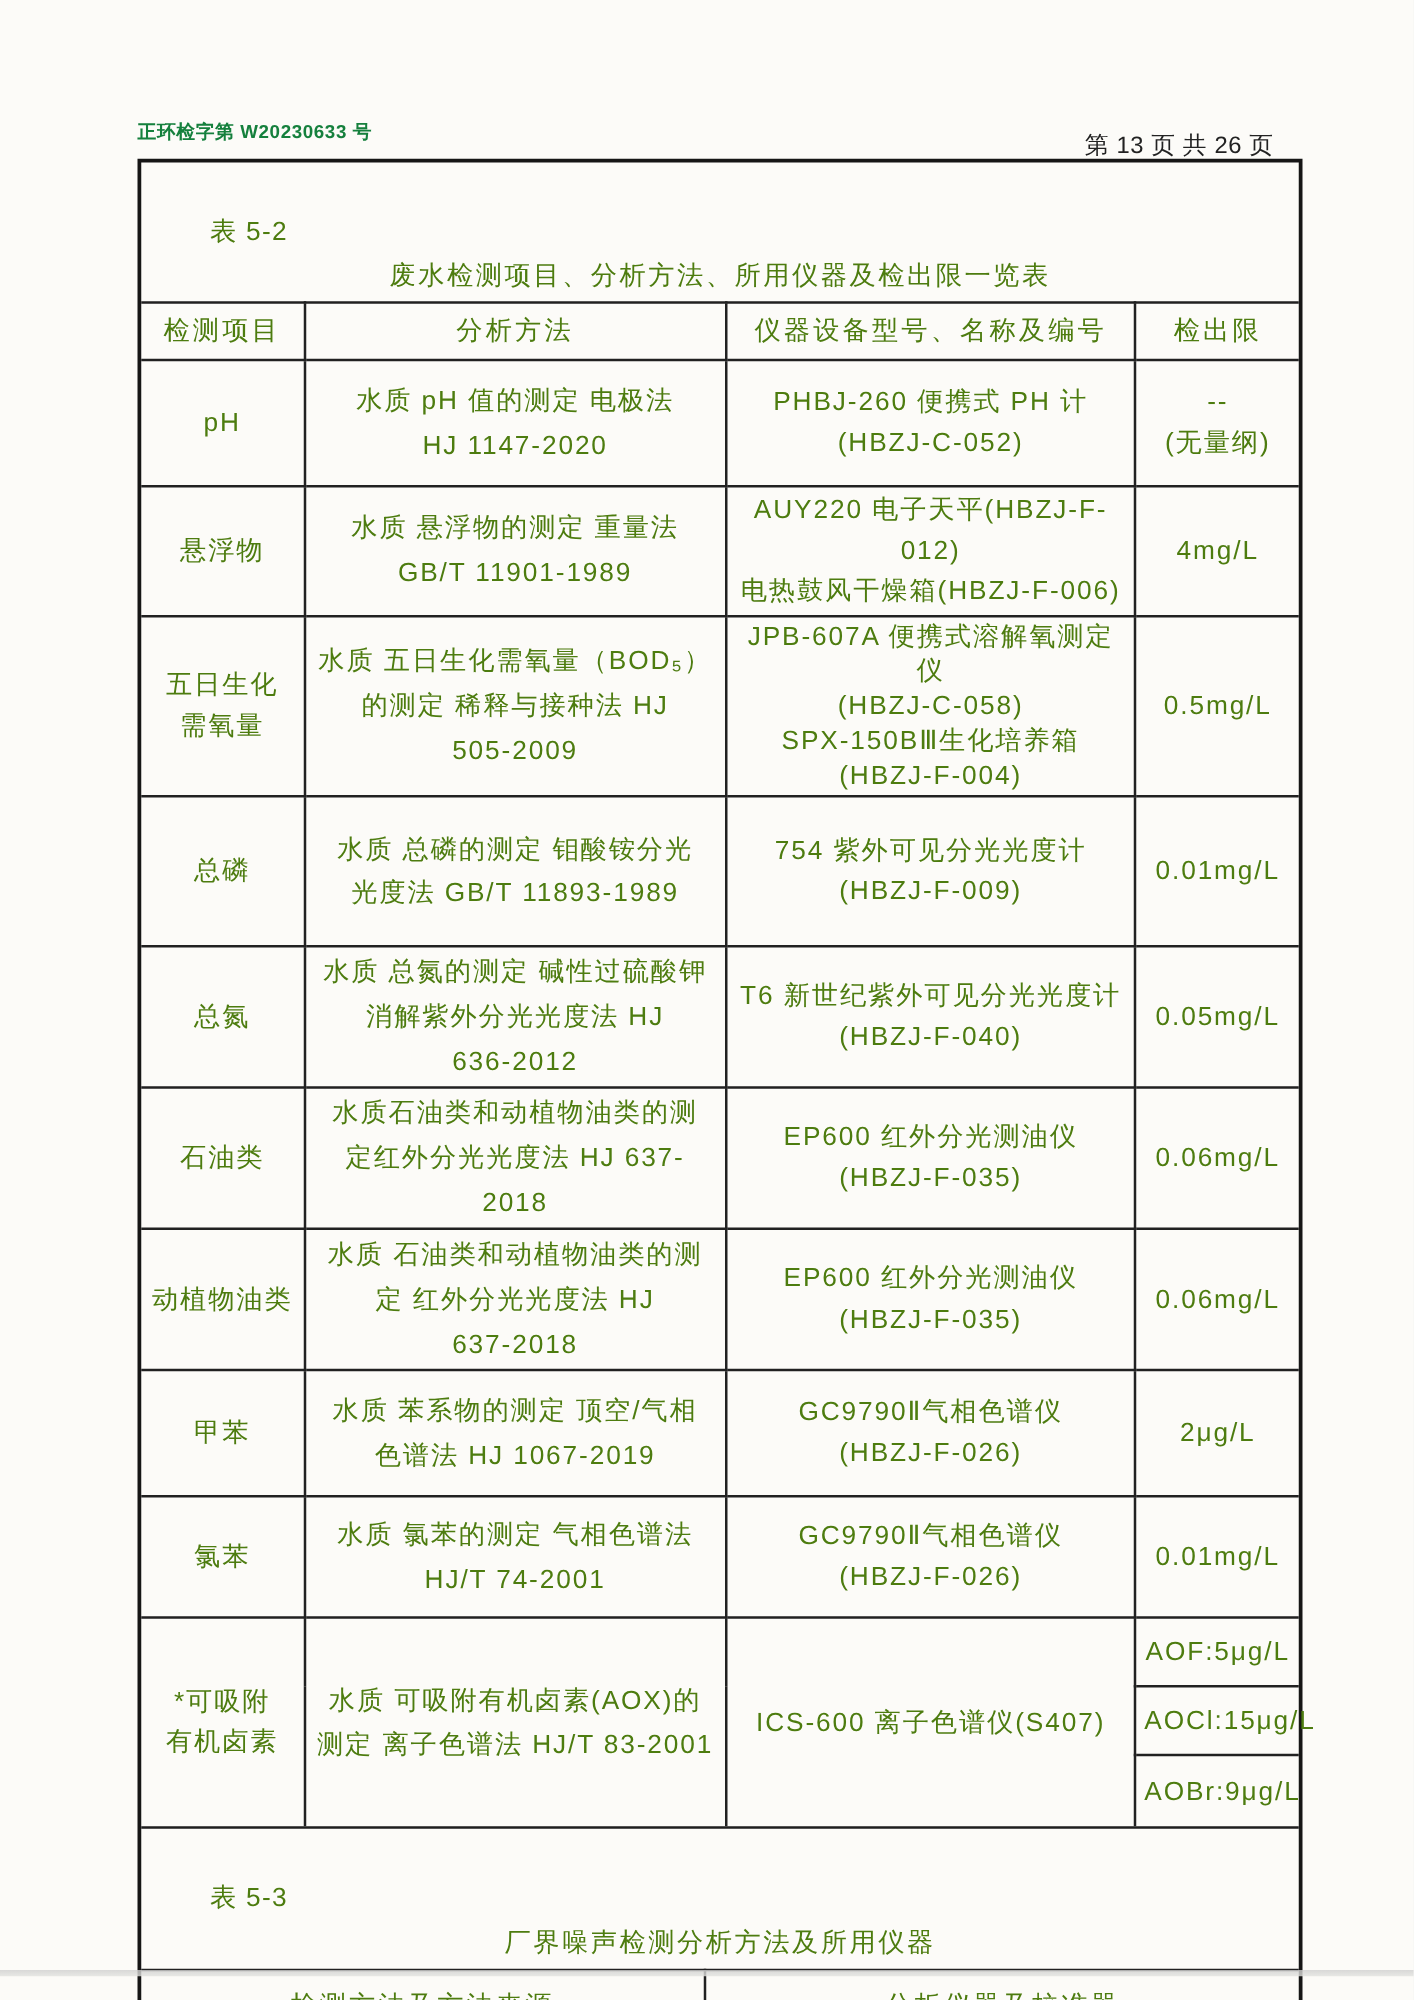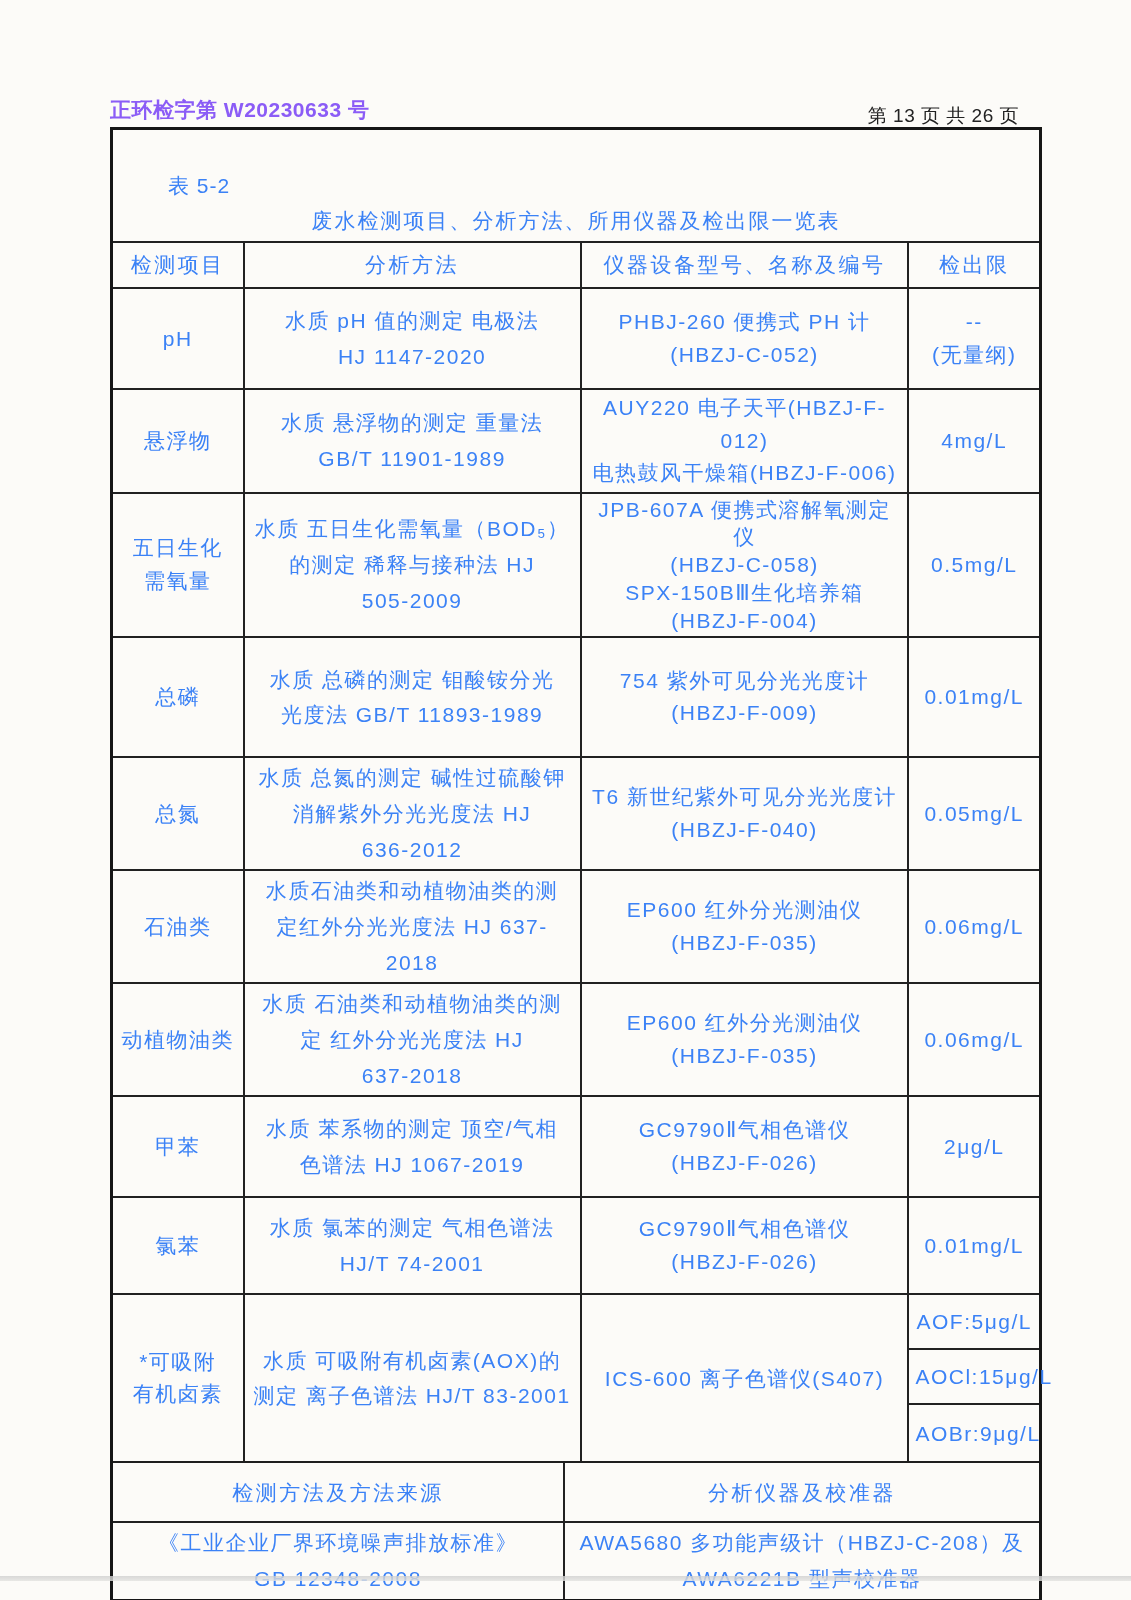--- a/index.html
+++ b/index.html
@@ -10,21 +10,21 @@
   .page{
     position:relative;
     width:1131px;height:1600px;
     margin:0 auto;
     background:#fcfbf8;
     color:#1c1c1c;
     overflow:hidden;
   }
   .doc-number{
     position:absolute;left:110px;top:96px;
-    font-size:21px;letter-spacing:.5px;font-weight:600;color:#8b5cf6;
+    font-size:15px;letter-spacing:.5px;font-weight:600;color:#15803d;
   }
   .page-indicator{
     position:absolute;right:112px;top:103px;
     font-size:19px;letter-spacing:.5px;font-weight:400;color:#222;
   }
   .table-wrap{
     position:absolute;left:110px;top:127px;width:926px;
     border:3px solid #161616;
     background:#fcfbf8;
   }
@@ -37,21 +37,21 @@
   .sec + .sec{border-top:2px solid #1e1e1e;}
   td{
     border:2px solid #212121;
     text-align:center;
     vertical-align:middle;
     font-size:21px;
     line-height:1.7;
     letter-spacing:1.5px;
     white-space:pre-line;
     padding:2px 6px;
-    color:#3b82f6;
+    color:#4d7c0f;
   }
   .caption-cell{
     position:relative;
     font-size:21px;
     letter-spacing:2px;
   }
   .caption-tag{
     position:absolute;left:55px;top:50%;
     transform:translateY(-50%);
     letter-spacing:1px;
@@ -193,20 +193,26 @@
         </table>
     </div>
 
     <div class="sec">
       <table>
         <colgroup>
           <col style="width:48.7%">
             <col style="width:51.3%">
         </colgroup>
         <tbody>
+            <tr style="height:55px">
+          <td colspan="2" class="caption-cell">
+            <span class="caption-tag">表 5-3</span>
+            <span>厂界噪声检测分析方法及所用仪器</span>
+          </td>
+        </tr>
         <tr style="height:59px">
           <td class="hdr">检测方法及方法来源</td>
           <td class="hdr">分析仪器及校准器</td>
         </tr>
         <tr style="height:69px">
           <td>《工业企业厂界环境噪声排放标准》
 GB 12348-2008</td>
           <td>AWA5680 多功能声级计（HBZJ-C-208）及
 AWA6221B 型声校准器</td>
         </tr>

